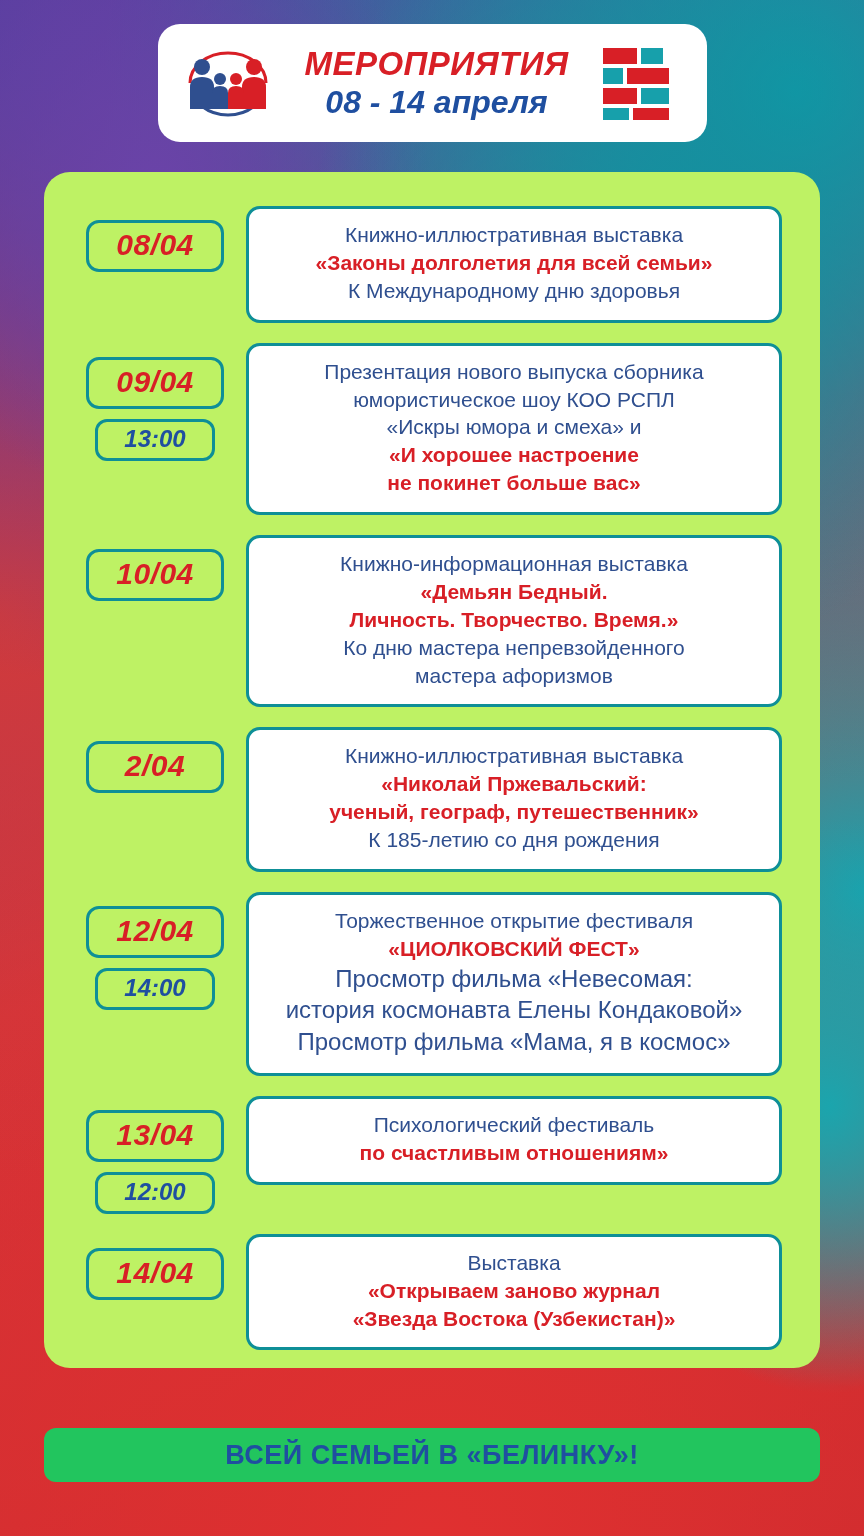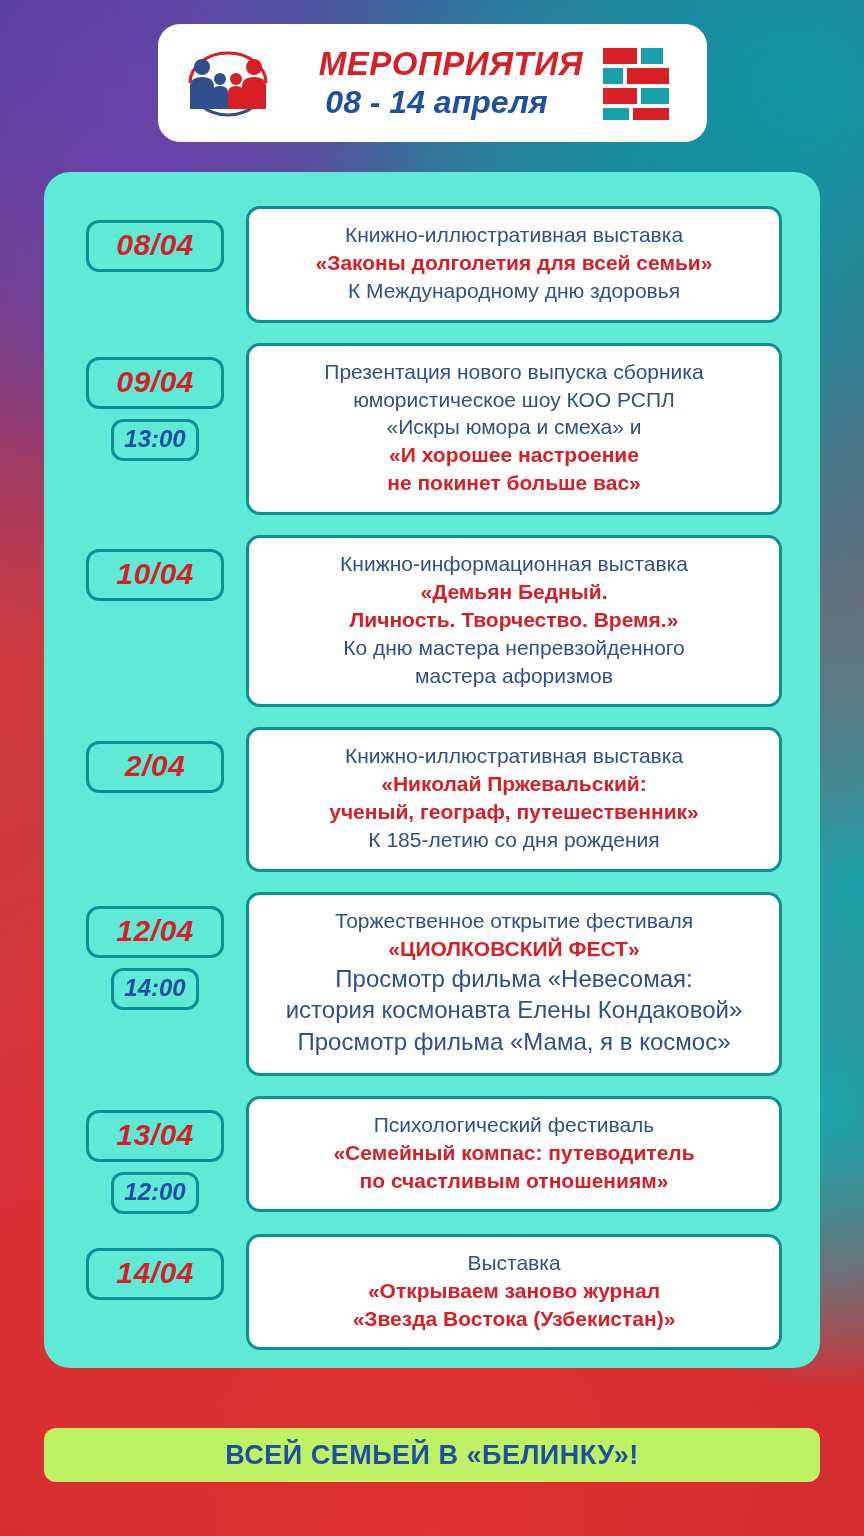--- a/index.html
+++ b/index.html
@@ -60,21 +60,20 @@
     flex: 1 1 auto;
     text-align: center;
     line-height: 1.05;
   }
   .header-title .t1 {
     color: #d81f26;
     font-size: 33px;
     font-weight: bold;
     letter-spacing: 0.5px;
     font-style: italic;
-    text-align: right;
   }
   .header-title .t2 {
     color: #1f4fa0;
     font-size: 32px;
     font-weight: bold;
     margin-top: 4px;
     font-style: italic;
   }
   .logo-b {
     width: 88px;
@@ -83,21 +82,21 @@
     position: relative;
   }
 
   
   .panel {
     position: absolute;
     top: 172px;
     left: 44px;
     width: 776px;
     height: 1196px;
-    background: #5eead4;
+    background: #bef264;
     border-radius: 26px;
     padding: 34px 38px;
   }
   .row {
     display: flex;
     align-items: flex-start;
     gap: 18px;
     margin-bottom: 20px;
   }
   .row:last-child { margin-bottom: 0; }
@@ -116,21 +115,21 @@
     border-radius: 13px;
     color: #d81f26;
     font-size: 30px;
     font-weight: bold;
     font-style: italic;
     text-align: center;
     padding: 5px 0 7px;
     letter-spacing: 0.5px;
   }
   .time-chip {
-    width: 88px;
+    width: 120px;
     border: 3px solid #0e8f97;
     border-radius: 12px;
     color: #1f4fa0;
     font-size: 24px;
     font-weight: bold;
     font-style: italic;
     text-align: center;
     padding: 3px 0 5px;
   }
   .event-box {
@@ -150,21 +149,21 @@
   .line.accent { color: #d81f26; font-weight: bold; }
   .line.small  { font-size: 24px; }
 
   
   .footer {
     position: absolute;
     left: 44px;
     top: 1428px;
     width: 776px;
     height: 54px;
-    background: #bef264;
+    background: #22c55e;
     border-radius: 12px;
     display: flex;
     align-items: center;
     justify-content: center;
   }
   .footer span {
     color: #1f4fa0;
     font-size: 27px;
     font-weight: bold;
     letter-spacing: 0.5px;
@@ -282,21 +281,20 @@
     </div>
   </div>
 
   <div class="row">
     <div class="datecol">
       <div class="date-chip">13/04</div>
       <div class="time-chip">12:00</div>
     </div>
     <div class="event-box">
       <div class="line plain">Психологический фестиваль</div>
-      <div class="line accent">«Семейный компас: путеводитель</div>
       <div class="line accent">по счастливым отношениям»</div>
     </div>
   </div>
 
   <div class="row">
     <div class="datecol">
       <div class="date-chip">14/04</div>
     </div>
     <div class="event-box">
       <div class="line plain">Выставка</div>

